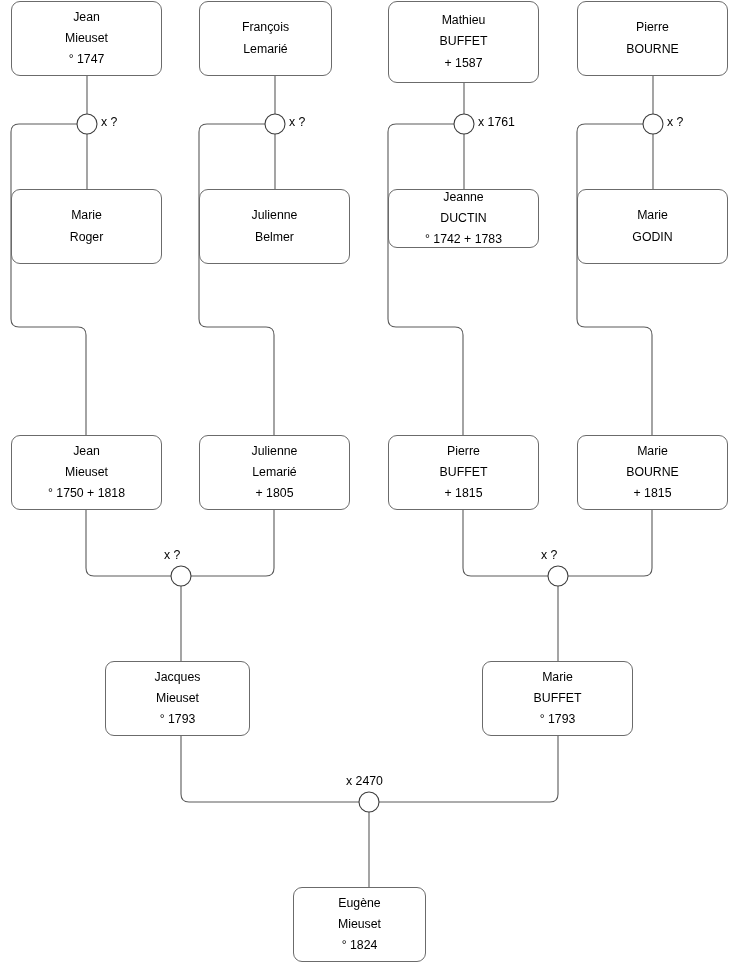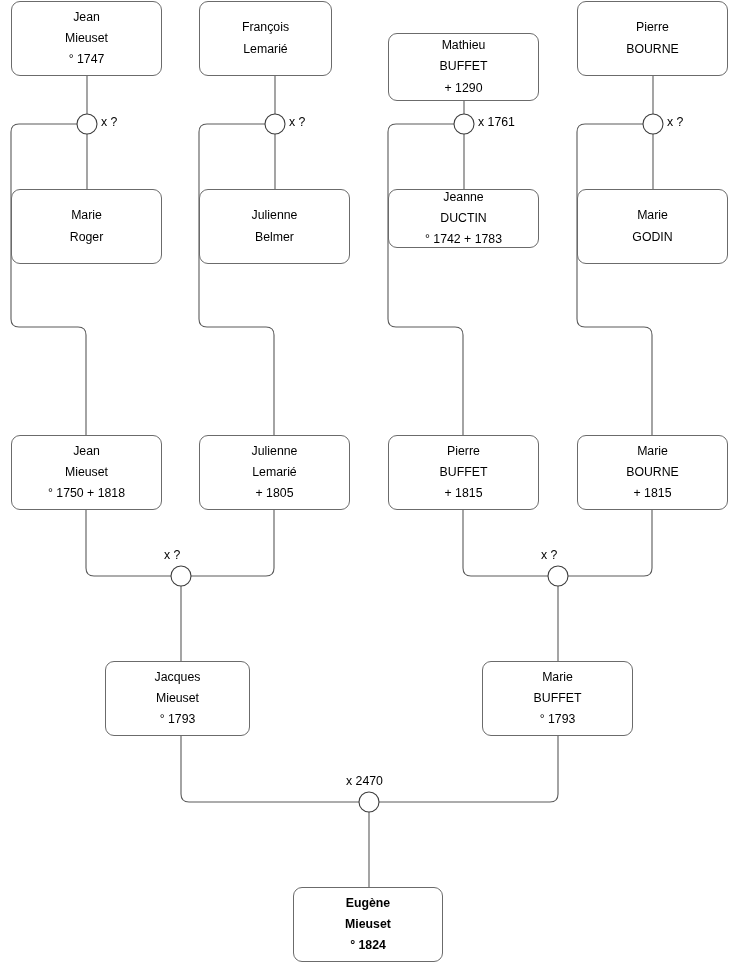--- a/index.html
+++ b/index.html
@@ -115,24 +115,24 @@
   <div id="person-layer">
       <div class="person" style="left: 11px; top: 1px; width: 151px; height: 75px;">
         <span class="gn">Jean</span>
         <span class="ln">Mieuset</span>
         <span class="dates">° 1747</span>
       </div>
       <div class="person" style="left: 199px; top: 1px; width: 133px; height: 75px;">
         <span class="gn">François</span>
         <span class="ln">Lemarié</span>
       </div>
-      <div class="person" style="left: 388px; top: 1px; width: 151px; height: 68px; margin-top: 32px;">
+      <div class="person" style="left: 388px; top: 1px; width: 151px; height: 82px;">
         <span class="gn">Mathieu</span>
         <span class="ln">BUFFET</span>
-        <span class="dates">+ 1290</span>
+        <span class="dates">+ 1587</span>
       </div>
       <div class="person" style="left: 577px; top: 1px; width: 151px; height: 75px;">
         <span class="gn">Pierre</span>
         <span class="ln">BOURNE</span>
       </div>
       <div class="person" style="left: 11px; top: 189px; width: 151px; height: 75px;">
         <span class="gn">Marie</span>
         <span class="ln">Roger</span>
       </div>
       <div class="person" style="left: 199px; top: 189px; width: 151px; height: 75px;">
@@ -171,21 +171,21 @@
       <div class="person" style="left: 105px; top: 661px; width: 145px; height: 75px;">
         <span class="gn">Jacques</span>
         <span class="ln">Mieuset</span>
         <span class="dates">° 1793</span>
       </div>
       <div class="person" style="left: 482px; top: 661px; width: 151px; height: 75px;">
         <span class="gn">Marie</span>
         <span class="ln">BUFFET</span>
         <span class="dates">° 1793</span>
       </div>
-      <div class="person" style="left: 293px; top: 887px; width: 150px; height: 75px; font-weight: bold;">
+      <div class="person" style="left: 293px; top: 887px; width: 133px; height: 75px;">
         <span class="gn">Eugène</span>
         <span class="ln">Mieuset</span>
         <span class="dates">° 1824</span>
       </div>
     </div>
   <div id="union-label-layer">
       <div class="union-label" style="left: 101px; top: 115px;">x ?</div>
       <div class="union-label" style="left: 289px; top: 115px;">x ?</div>
       <div class="union-label" style="left: 478px; top: 115px; text-align: right;">x 1761</div>
       <div class="union-label" style="left: 667px; top: 115px;">x ?</div>

